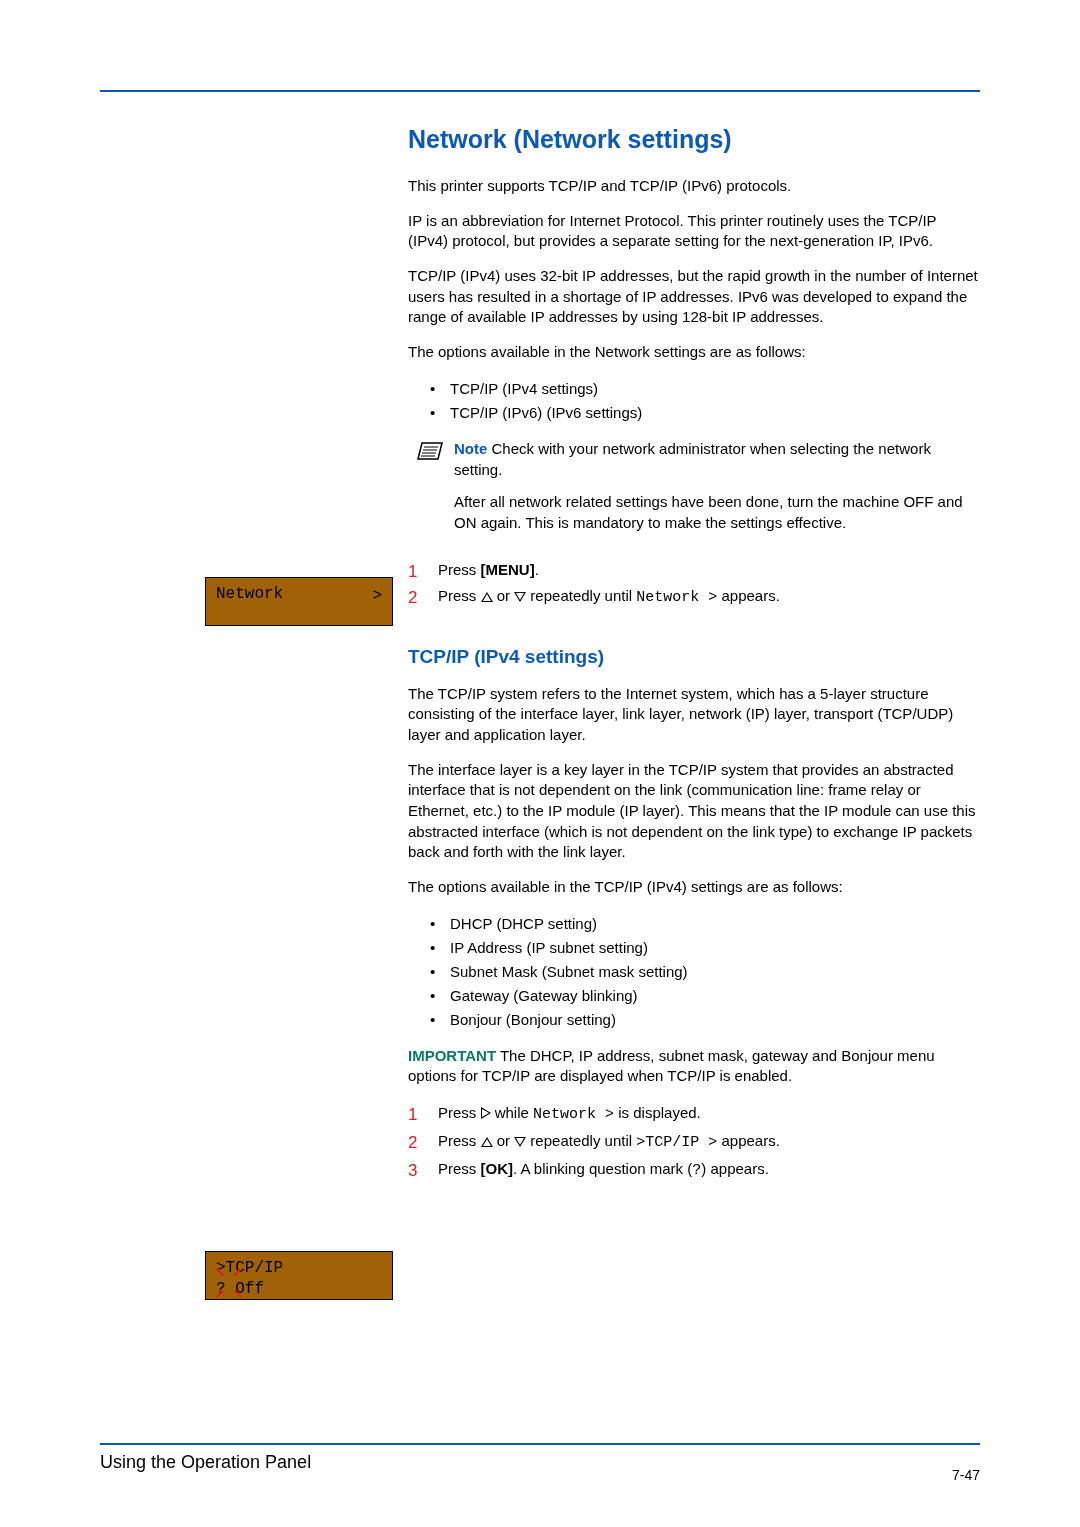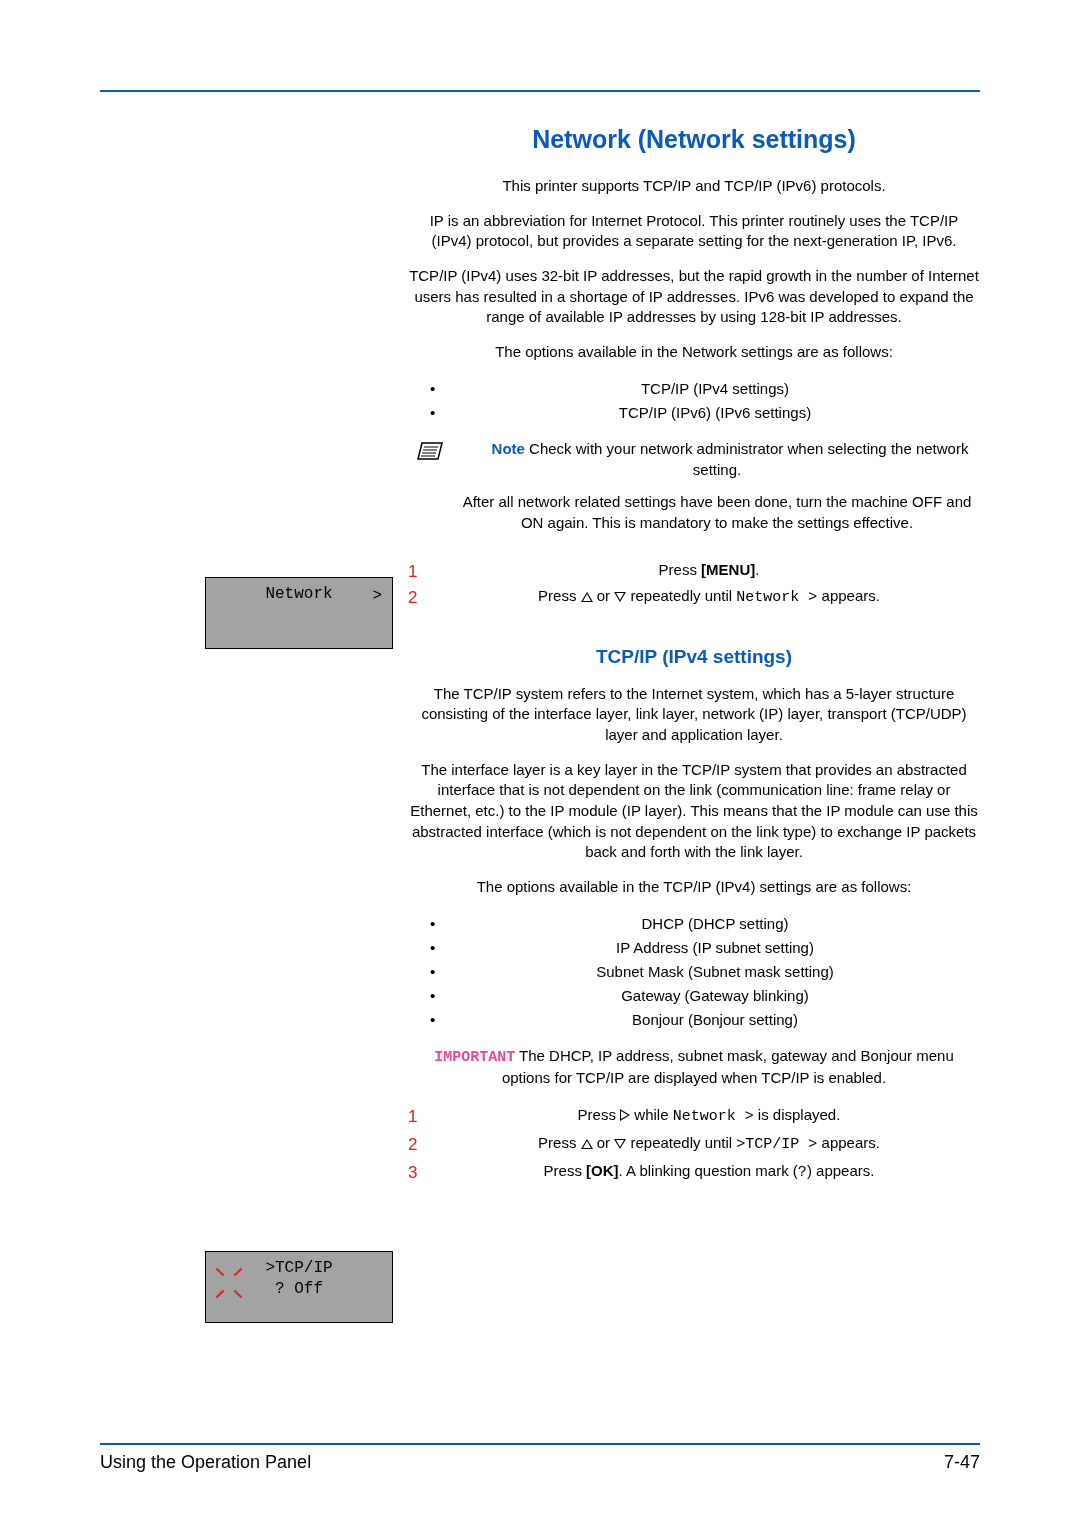--- a/index.html
+++ b/index.html
@@ -1,48 +1,48 @@
 <!DOCTYPE html>
 <html><head>
 <meta charset="utf-8">
 <style>
   * { box-sizing: border-box; margin: 0; padding: 0; }
   html, body { width: 1080px; height: 1527px; background: #fff; font-family: Arial, Helvetica, sans-serif; color: #000; }
-  .page { position: relative; width: 1080px; height: 1527px; padding: 90px 100px 60px 100px; text-align: center; }
+  .page { position: relative; width: 1080px; height: 1527px; padding: 90px 100px 60px 100px; }
   .hr-top { position: absolute; top: 90px; left: 100px; right: 100px; height: 2px; background: #0b5ab5; }
   .hr-bottom { position: absolute; bottom: 82px; left: 100px; right: 100px; height: 2px; background: #0b5ab5; }
   .content { position: absolute; top: 125px; left: 408px; right: 100px; }
   .h1 { color: #0b5ab5; font-size: 25px; font-weight: bold; margin-bottom: 22px; }
   .h2 { color: #0b5ab5; font-size: 19px; font-weight: bold; margin-top: 36px; margin-bottom: 16px; }
   .p { font-size: 15px; line-height: 1.38; margin-bottom: 14px; }
   .ul { margin-left: 22px; margin-bottom: 14px; }
   .ul li { font-size: 15px; line-height: 1.6; list-style: none; position: relative; padding-left: 20px; }
   .ul li::before { content: "•"; position: absolute; left: 0; top: 0; }
   .ol { margin-left: 0; margin-bottom: 6px; }
   .ol li { font-size: 15px; line-height: 1.6; list-style: none; position: relative; padding-left: 30px; margin-bottom: 2px; }
   .ol li .num { position: absolute; left: 0; top: 0; color: #d22; font-size: 17px; font-weight: normal; }
   .note-block { display: flex; gap: 10px; margin-bottom: 12px; margin-left: 8px; }
   .note-icon { flex: 0 0 28px; }
   .note-text { font-size: 15px; line-height: 1.38; }
-  .note-word { color: #0b5ab5; font-weight: bold; margin-left: 26px; }
-  .imp-word { color: #ec4899; font-weight: bold; font-family: Liberation Mono, monospace; }
+  .note-word { color: #0b5ab5; font-weight: bold; }
+  .imp-word { color: #0f766e; font-weight: bold; }
   .note-indent { margin-left: 46px; font-size: 15px; line-height: 1.38; margin-bottom: 24px; }
   .mono { font-family: "Courier New", monospace; }
   .tri-up-outline { display:inline-block; width:0; height:0; border-left:6px solid transparent; border-right:6px solid transparent; border-bottom:10px solid #000; position:relative; vertical-align:-1px;}
   .tri-up-outline::after{content:"";position:absolute;left:-4px;top:2px;width:0;height:0;border-left:4px solid transparent;border-right:4px solid transparent;border-bottom:7px solid #fff;}
   .tri-down-outline { display:inline-block; width:0; height:0; border-left:6px solid transparent; border-right:6px solid transparent; border-top:10px solid #000; position:relative; vertical-align:-1px;}
   .tri-down-outline::after{content:"";position:absolute;left:-4px;bottom:2px;width:0;height:0;border-left:4px solid transparent;border-right:4px solid transparent;border-top:7px solid #fff;}
   .tri-right-outline { display:inline-block; width:0; height:0; border-top:6px solid transparent; border-bottom:6px solid transparent; border-left:10px solid #000; position:relative; vertical-align:-1px;}
   .tri-right-outline::after{content:"";position:absolute;top:-4px;left:-10px;width:0;height:0;border-top:4px solid transparent;border-bottom:4px solid transparent;border-left:7px solid #fff; margin-left:1px;}
-  .display-box { border: 1px solid #000; width: 188px; height: 72px; padding: 6px 10px; font-family: "Courier New", monospace; font-size: 16px; line-height: 1.3; position: relative; background: #a3a3a3; }
+  .display-box { border: 1px solid #000; width: 188px; height: 49px; padding: 6px 10px; font-family: "Courier New", monospace; font-size: 16px; line-height: 1.3; position: relative; background: #a16207; }
   .display-box .arrow-r { position: absolute; right: 10px; top: 8px; }
   .display-box-wrap { position: absolute; }
   .blink-line { position: absolute; background: #d22; }
   .footer-left { position: absolute; bottom: 54px; left: 100px; font-size: 18px; }
-  .footer-right { position: absolute; bottom: 54px; right: 100px; font-size: 18px; }
+  .footer-right { position: absolute; bottom: 44px; right: 100px; font-size: 14px; }
   b { font-weight: bold; }
 </style>
 </head>
 <body>
 
 <div class="page">
   <div class="hr-top"></div>
 
   <div class="content">
     <div class="h1">Network (Network settings)</div>

